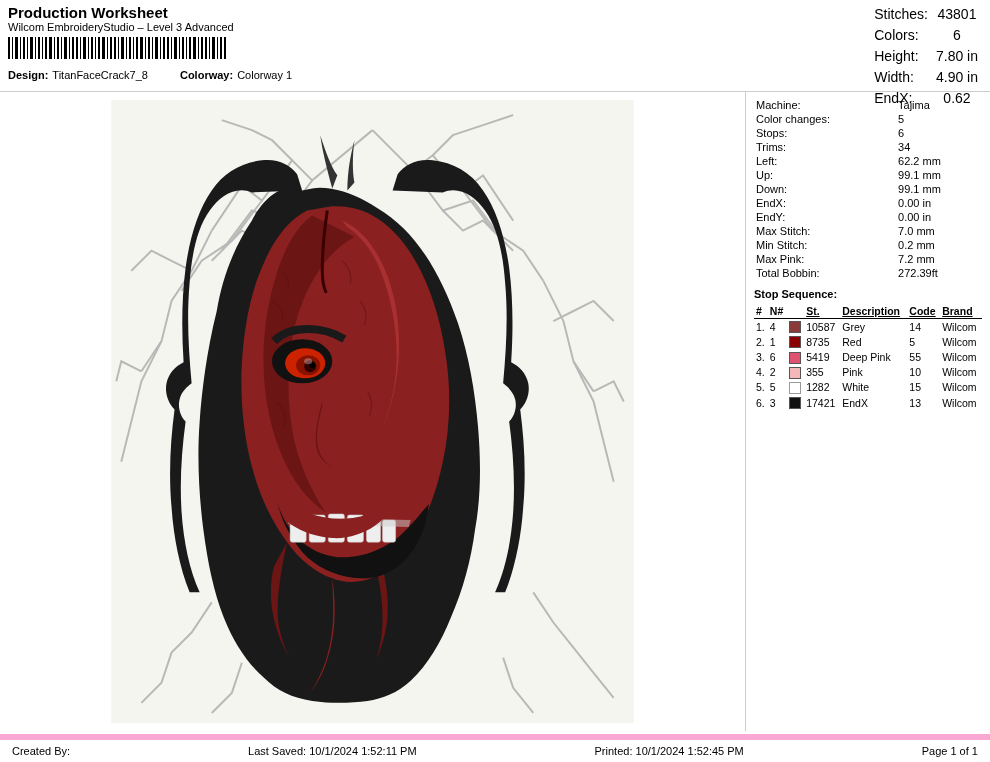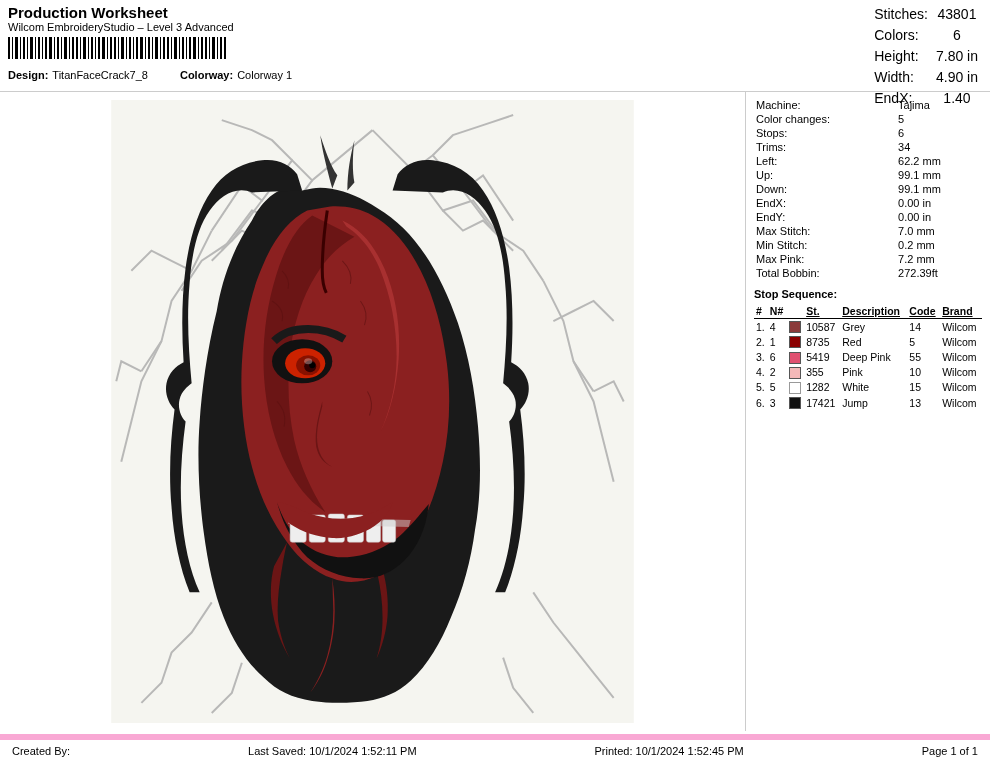--- a/index.html
+++ b/index.html
@@ -136,21 +136,21 @@
     <tr>
       <td>Height:</td>
       <td>7.80 in</td>
     </tr>
     <tr>
       <td>Width:</td>
       <td>4.90 in</td>
     </tr>
     <tr>
       <td>EndX:</td>
-      <td>1.40</td>
+      <td>0.62</td>
     </tr>
   </tbody>
     </table>
 </div>
 
 <div class="header">
   <div class="header-title">Production Worksheet</div>
   <div class="header-subtitle">Wilcom EmbroideryStudio – Level 3 Advanced</div>
   <div class="barcode">
     <svg width="220" height="26">
@@ -496,21 +496,21 @@
     <td>15</td>
     <td>Wilcom</td>
   </tr>
           <tr>
     <td>6.</td>
     <td>3</td>
     <td>
       <span class="color-swatch" style="background-color:#111111;"></span>
     </td>
     <td>17421</td>
-    <td>Jump</td>
+    <td>EndX</td>
     <td>13</td>
     <td>Wilcom</td>
   </tr>
         </tbody>
     </table>
   </div>
 </div>
 
 <div class="footer">
   <span>

